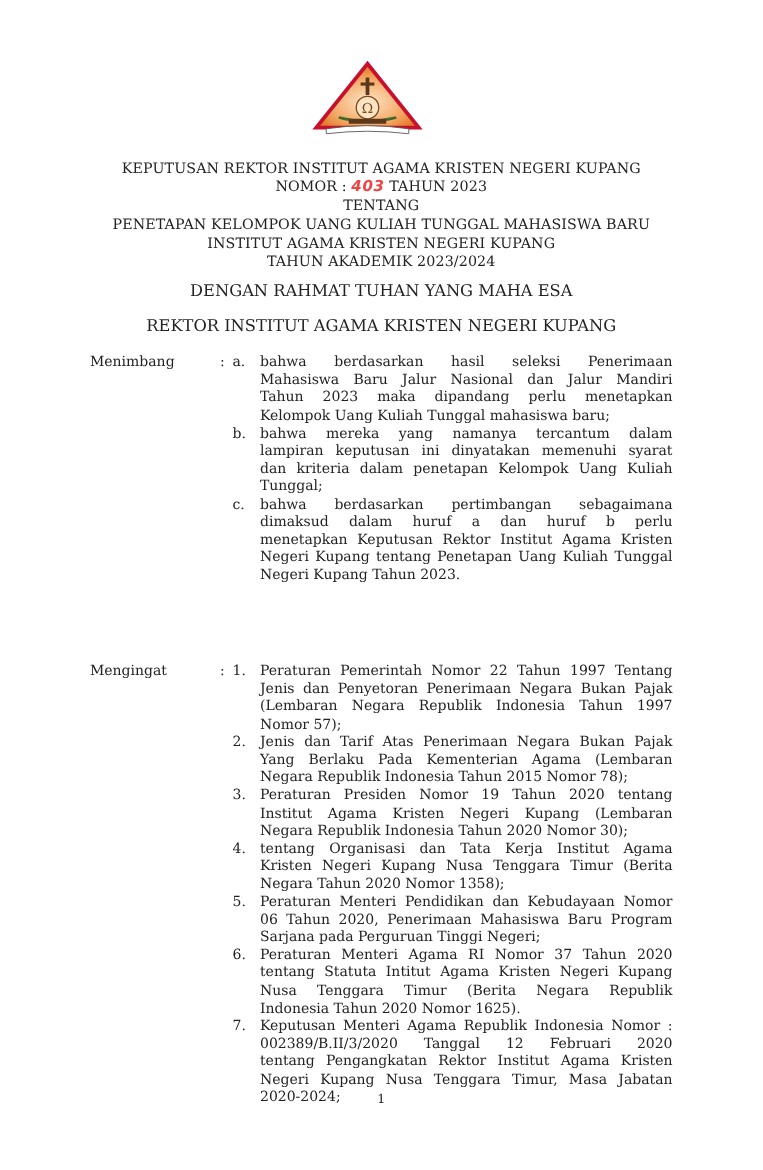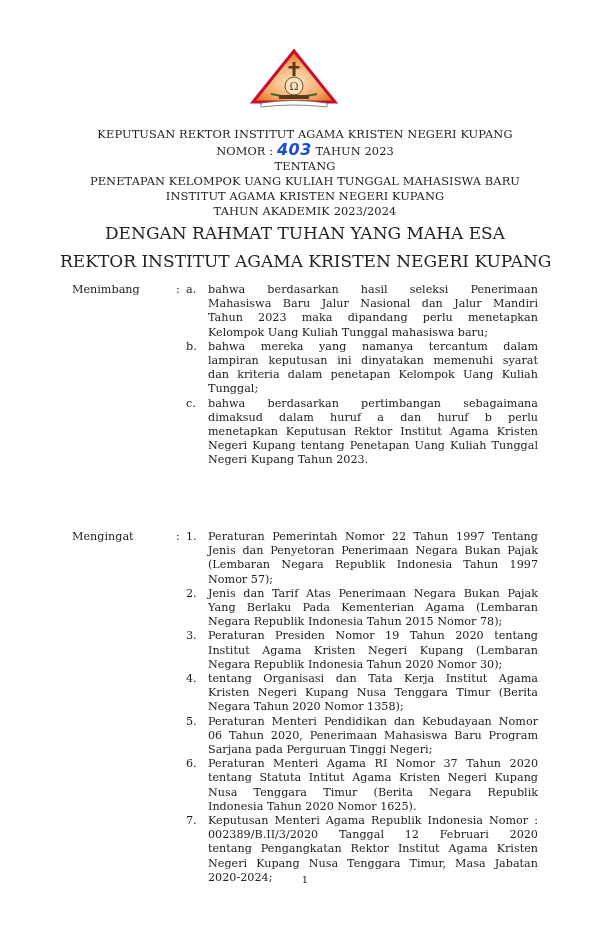--- a/index.html
+++ b/index.html
@@ -13,26 +13,26 @@
 
     .logo { position: absolute; left: 249px; top: 48px; width: 90px; height: 62px; }
 
     .heading {
       position: absolute; left: 60px; width: 490px; text-align: center;
       font-size: 11.4px; line-height: 15px; letter-spacing: 0.1px;
     }
     .heading .line { display: block; white-space: nowrap; }
     .hand {
       font-family: "DejaVu Sans", sans-serif; font-style: italic; font-weight: bold;
-      color: #1d4ed8; font-size: 16px; letter-spacing: 0.5px;
+      color: #ef4444; font-size: 12px; letter-spacing: 0.5px;
     }
 
     .centered {
       position: absolute; left: 60px; width: 490px; text-align: center;
-      font-size: 17px; line-height: 15px; white-space: nowrap;
+      font-size: 13px; line-height: 15px; white-space: nowrap;
     }
 
     .section { position: absolute; left: 72px; width: 470px; font-size: 11.2px; line-height: 14.2px; }
     .sec-label { position: absolute; left: 0; top: 0; }
     .sec-colon { position: absolute; left: 104px; top: 0; }
     .item { position: relative; padding-left: 136px; }
     .item-num { position: absolute; left: 114px; top: 0; width: 20px; }
     .item-text { display: block; text-align: justify; text-align-last: left; width: 330px; }
     .item-text .ln { display: block; text-align: justify; text-align-last: justify; white-space: nowrap; }
     .item-text .ln.last { text-align-last: left; }

